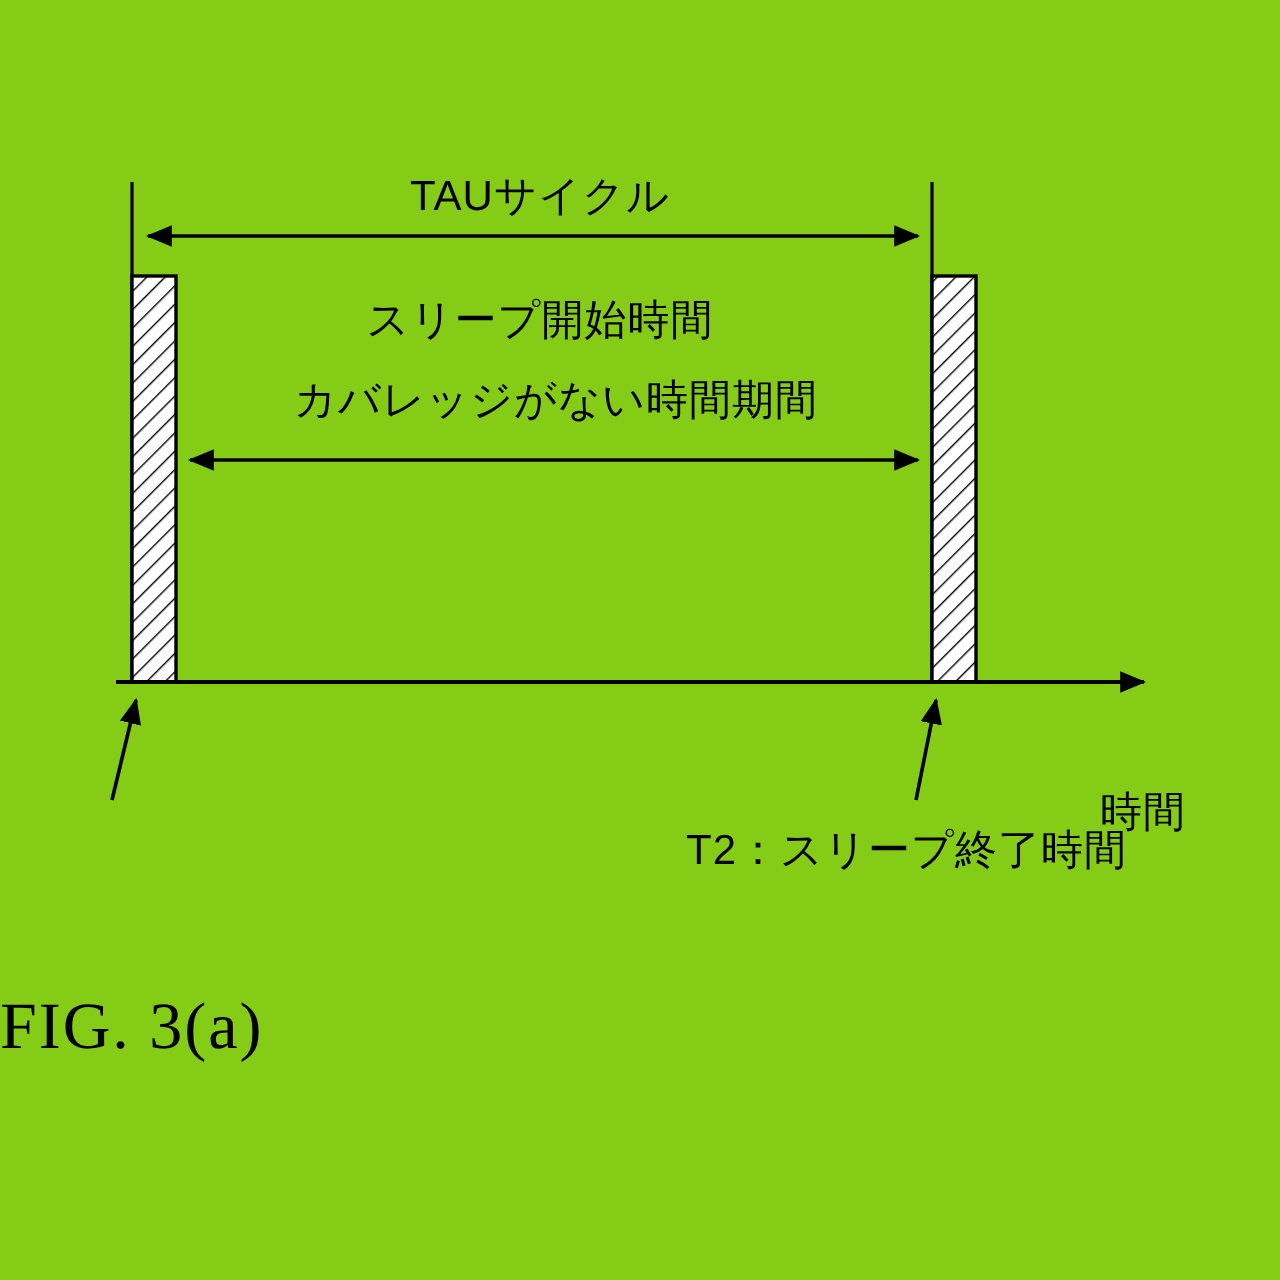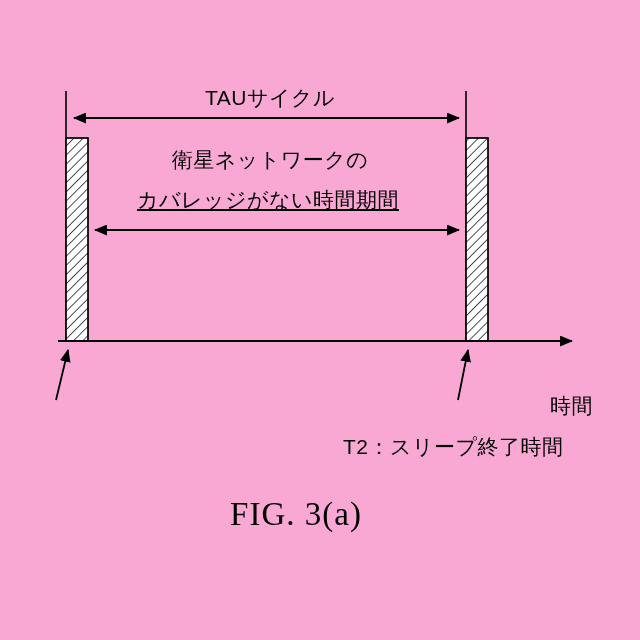--- a/index.html
+++ b/index.html
@@ -4,21 +4,21 @@
 <style>
   html, body {
     margin: 0;
     padding: 0;
     background: #ffffff;
   }
   #canvas {
     position: relative;
     width: 640px;
     height: 640px;
-    background: #f9a8d4;
+    background: #84cc16;
     overflow: hidden;
     font-family: "Liberation Sans", sans-serif;
     color: #000000;
   }
   #diagram-svg {
     position: absolute;
     left: 0;
     top: 0;
     width: 640px;
     height: 640px;
@@ -40,43 +40,42 @@
     left: 120px;
     top: 84px;
     width: 300px;
   }
   #coverage-label-1 {
     left: 110px;
     top: 146px;
     width: 320px;
   }
   #coverage-label-2 {
-    left: 88px;
+    left: 98px;
     top: 186px;
     width: 360px;
-    text-decoration: underline;
   }
   #time-label {
     left: 550px;
     top: 361px;
     margin-top: 31px;
   }
   #t1-label {
     left: 28px;
     top: 411px;
   }
   #t2-label {
     left: 343px;
-    top: 433px;
+    top: 411px;
   }
   #fig-caption {
     left: 0;
     top: 496px;
     width: 592px;
-    text-align: center;
+    text-align: left;
     font-family: "Liberation Serif", serif;
     font-size: 33px;
     letter-spacing: 1px;
   }
 </style>
 </head>
 <body>
 
 <div id="canvas">
 
@@ -102,21 +101,21 @@
     <line x1="95" y1="230" x2="459" y2="230" stroke="#000" stroke-width="1.8" marker-start="url(#arrow)" marker-end="url(#arrow)"></line>
 
     <line x1="58" y1="341" x2="572" y2="341" stroke="#000" stroke-width="2" marker-end="url(#arrow)"></line>
 
     <line x1="56" y1="400" x2="68" y2="350" stroke="#000" stroke-width="1.8" marker-end="url(#arrow)"></line>
     <line x1="458" y1="400" x2="468" y2="350" stroke="#000" stroke-width="1.8" marker-end="url(#arrow)"></line>
   </svg>
 
   <div id="tau-label" class="lbl jp centered">TAUサイクル</div>
 
-  <div id="coverage-label-1" class="lbl jp centered">衛星ネットワークの</div>
+  <div id="coverage-label-1" class="lbl jp centered">スリープ開始時間</div>
 
   <div id="coverage-label-2" class="lbl jp centered">カバレッジがない時間期間</div>
 
   <div id="time-label" class="lbl jp">時間</div>
 
 
   <div id="t2-label" class="lbl jp">T2：スリープ終了時間</div>
 
   <div id="fig-caption" class="lbl">FIG. 3(a)</div>
 

